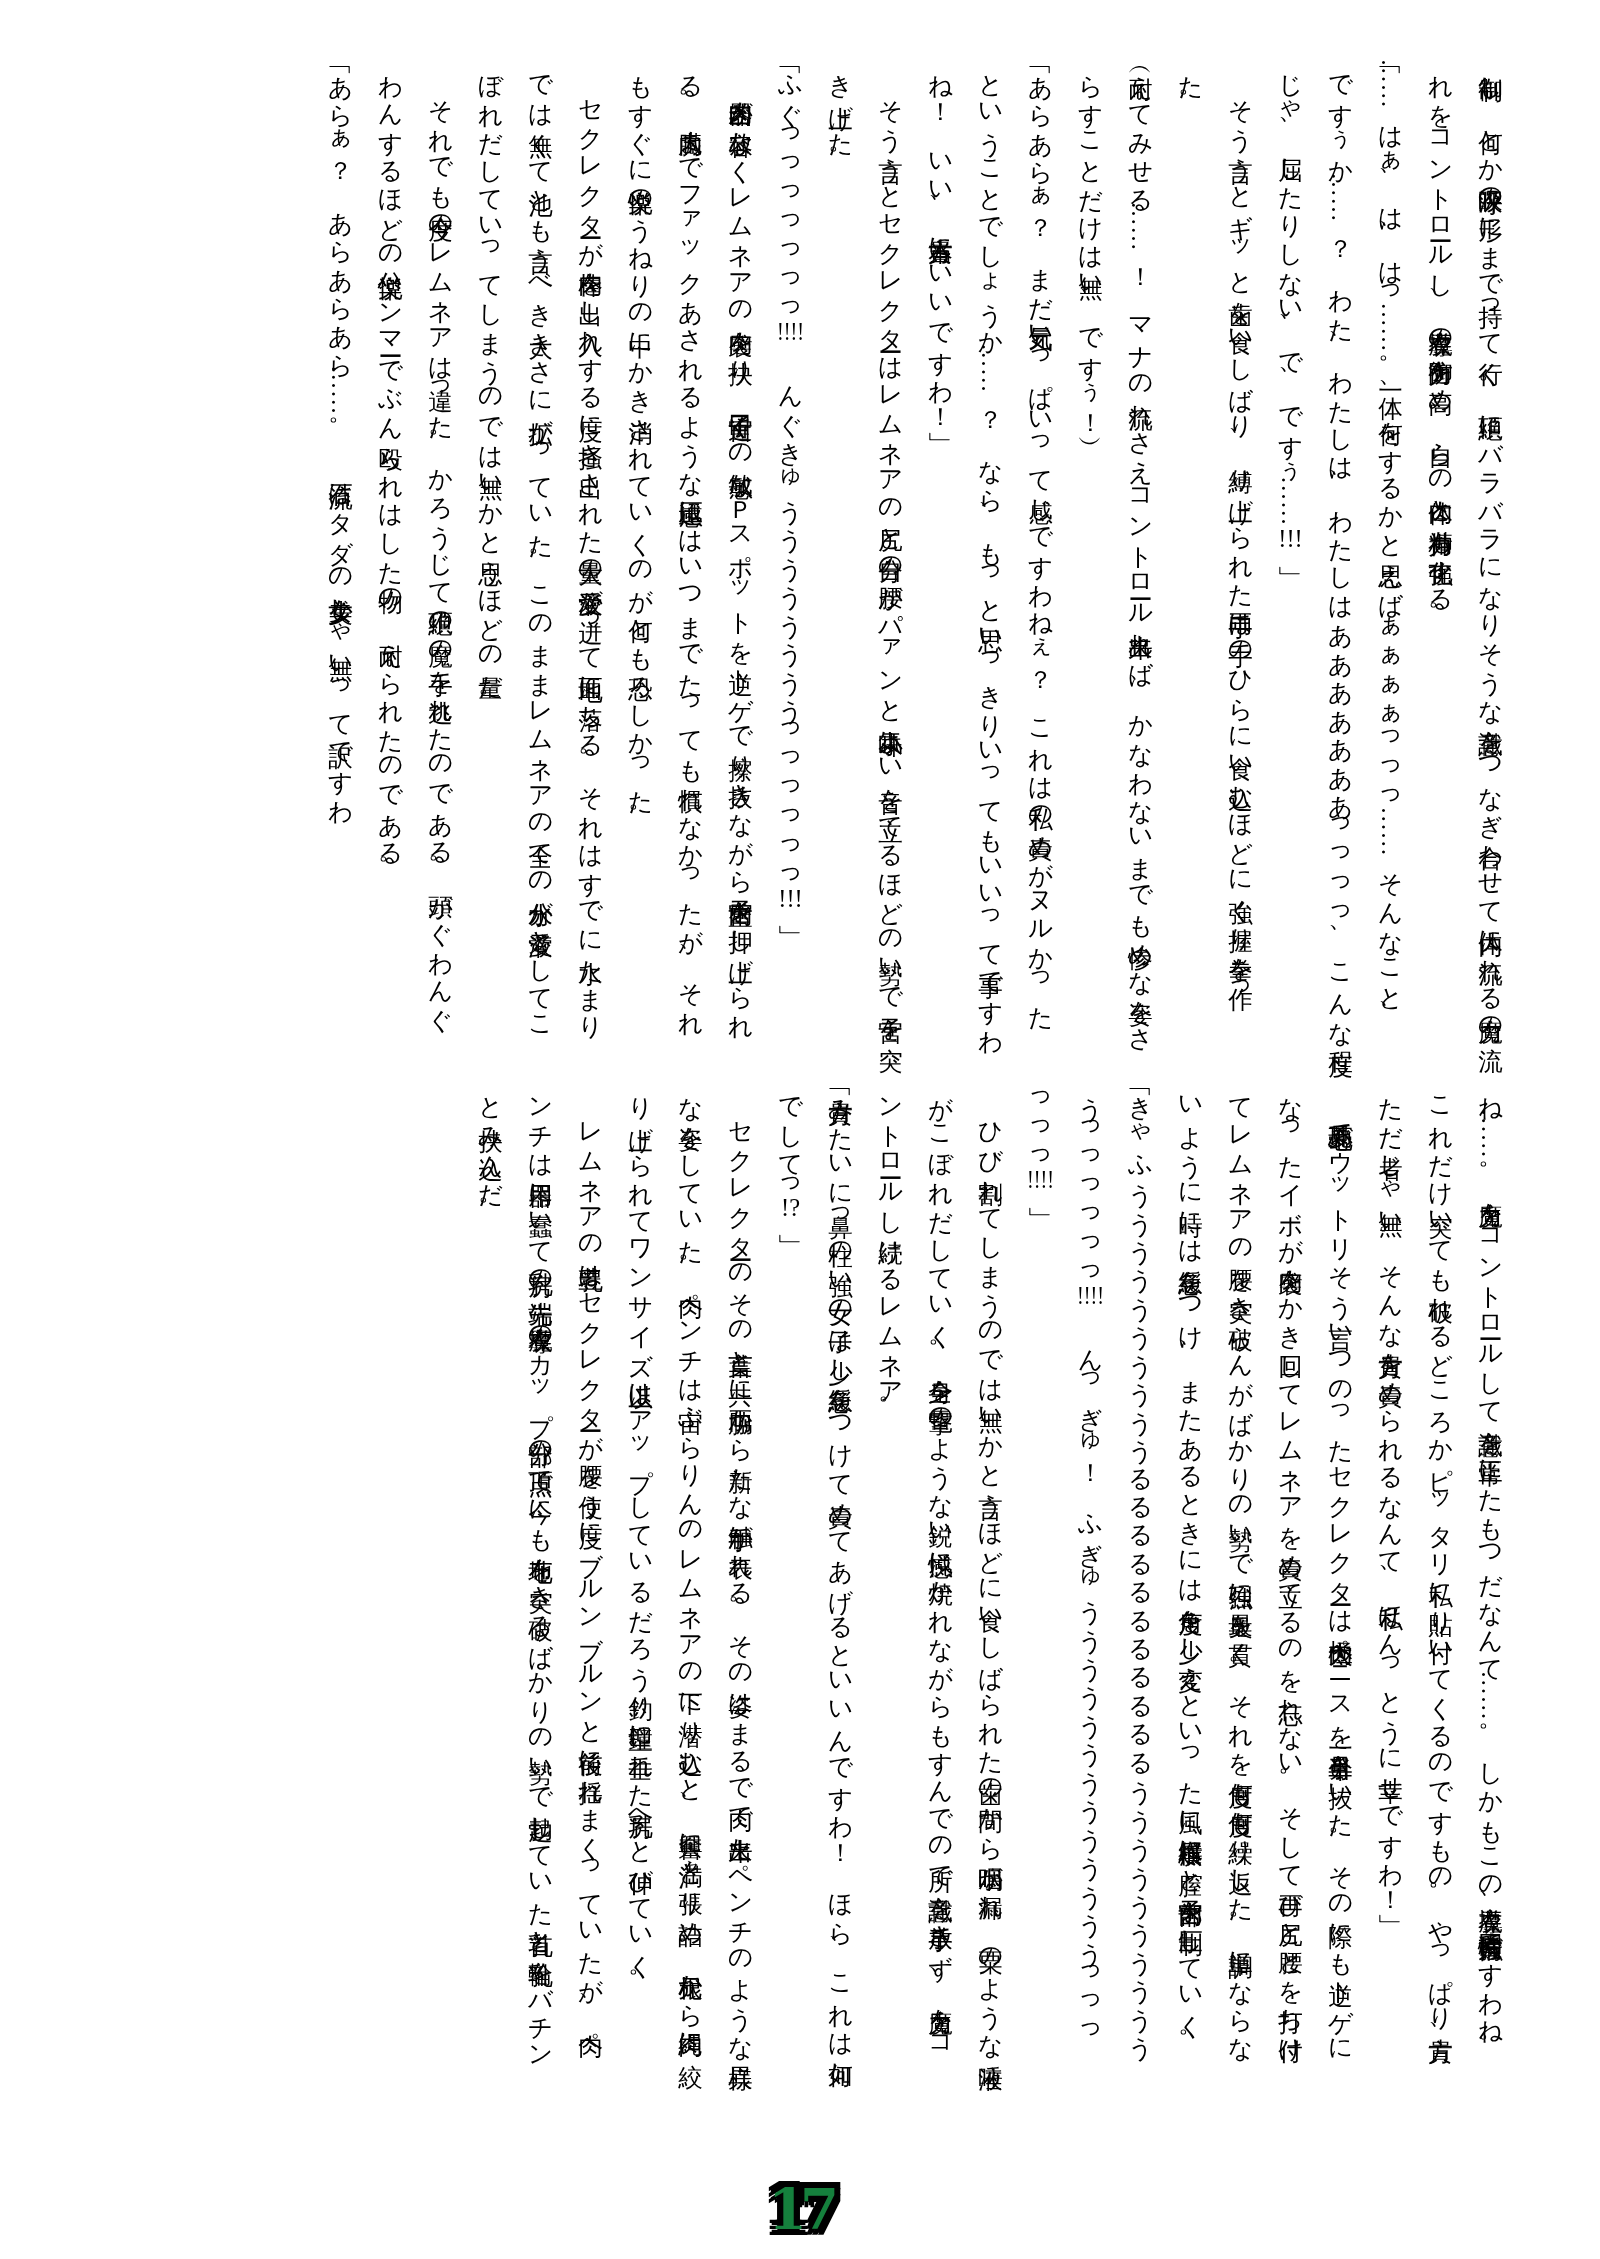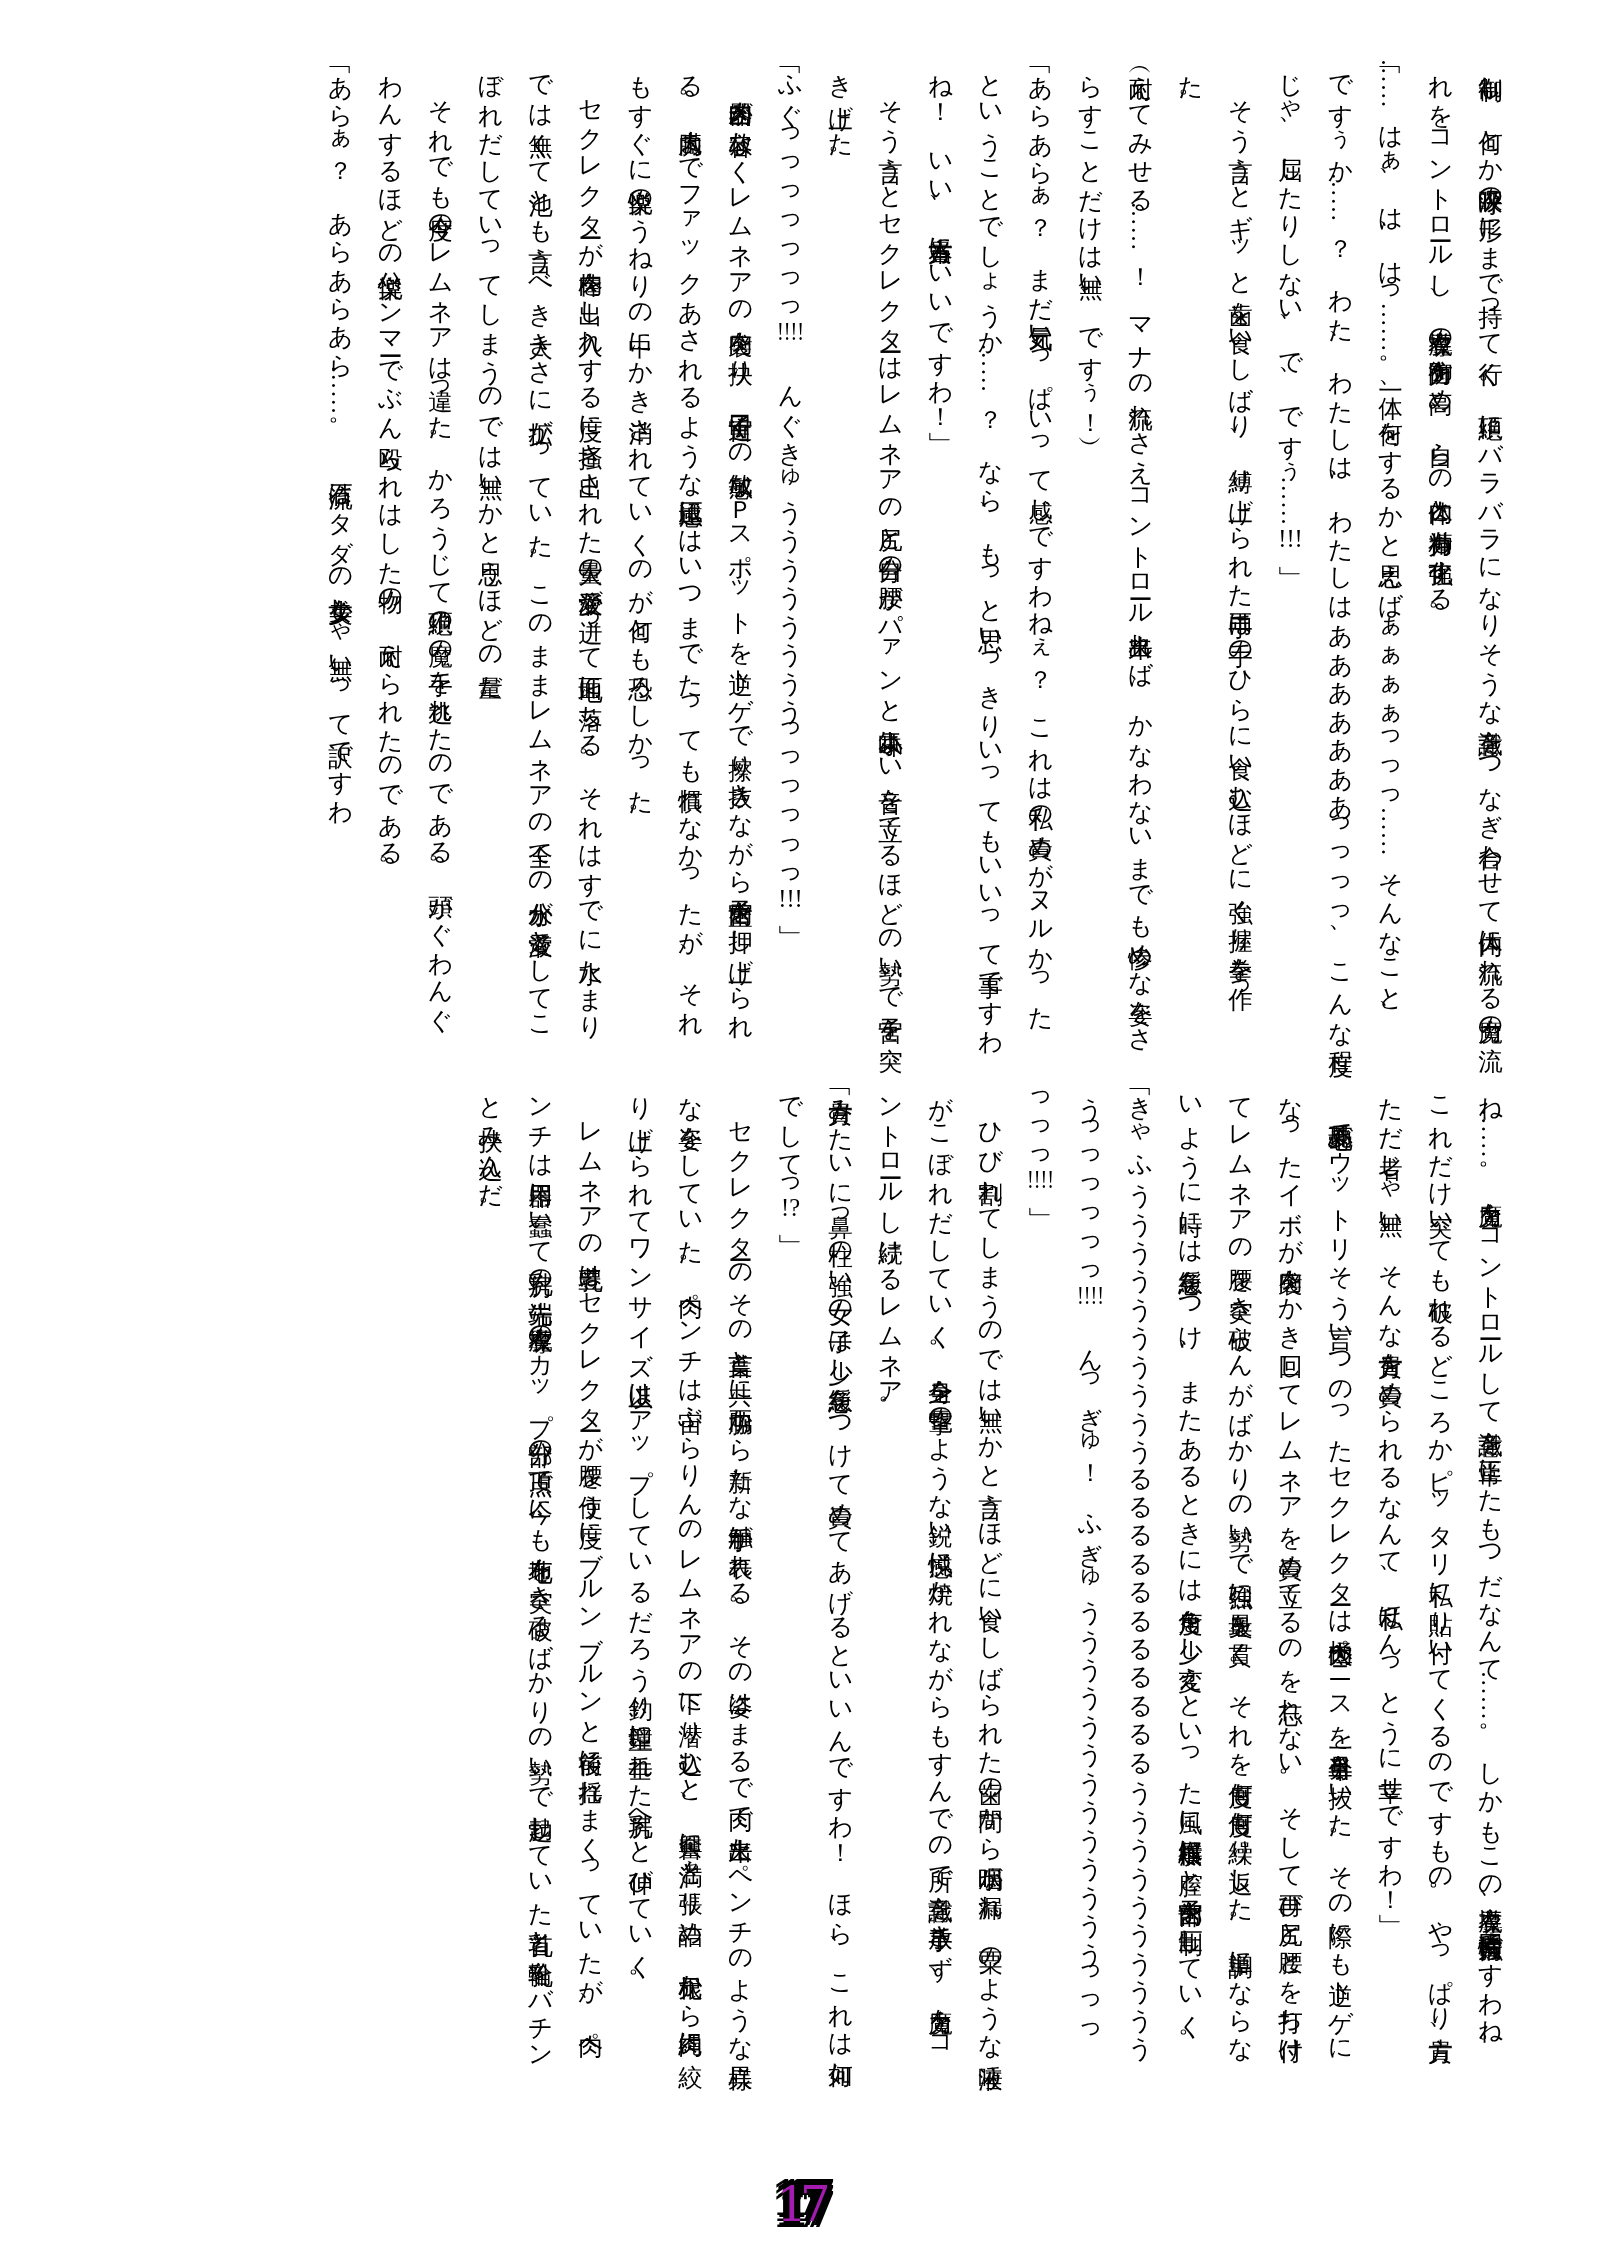--- a/index.html
+++ b/index.html
@@ -35,24 +35,24 @@
   .tcy {
     text-combine-upright: all;
     -webkit-text-combine: horizontal;
   }
   #page-number {
     position: absolute;
     top: 2176px;
     left: 50%;
     transform: translateX(-50%);
     font-family: "DejaVu Serif", serif;
-    font-weight: normal;
-    font-size: 48px;
+    font-weight: bold;
+    font-size: 56px;
     letter-spacing: -7px;
-    color: #a21caf;
+    color: #15803d;
     
     text-shadow:
       -6px -6px 0 #000, 0 -6px 0 #000, 6px -6px 0 #000,
       -6px  0   0 #000, 6px  0   0 #000,
       -6px  6px 0 #000, 0  6px 0 #000, 6px  6px 0 #000,
       -4px -4px 0 #000, 4px -4px 0 #000,
       -4px  4px 0 #000, 4px  4px 0 #000;
     padding: 0 10px;
   }
 </style>

